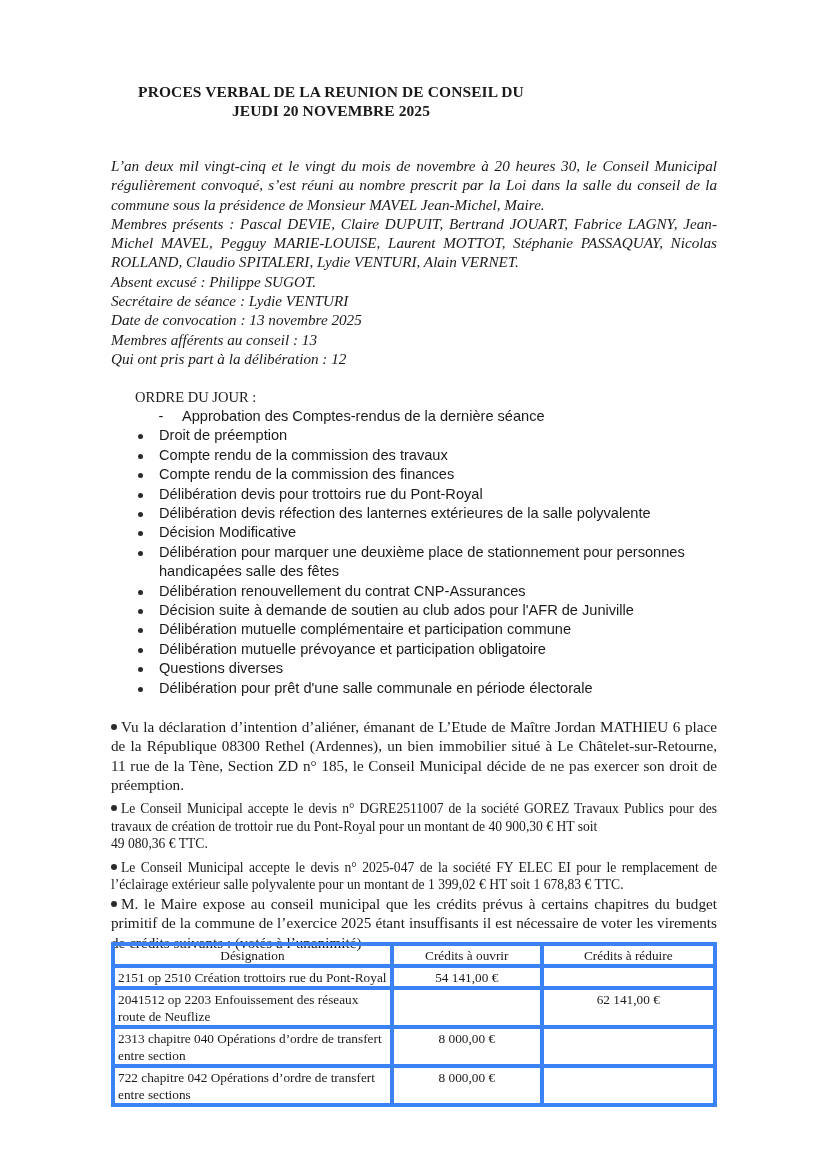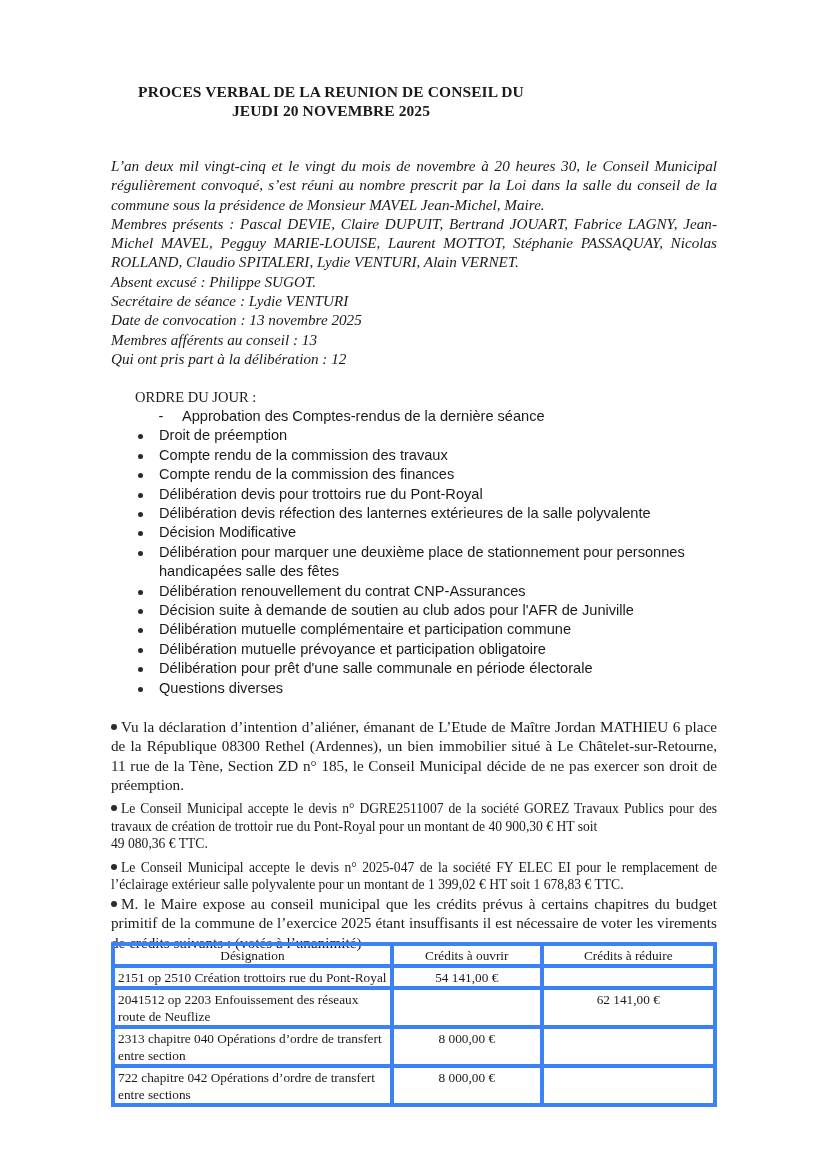--- a/index.html
+++ b/index.html
@@ -96,22 +96,22 @@
       <li><span class="dot"></span><span>Compte rendu de la commission des travaux</span></li>
       <li><span class="dot"></span><span>Compte rendu de la commission des finances</span></li>
       <li><span class="dot"></span><span>Délibération devis pour trottoirs rue du Pont-Royal</span></li>
       <li><span class="dot"></span><span>Délibération devis réfection des lanternes extérieures de la salle polyvalente</span></li>
       <li><span class="dot"></span><span>Décision Modificative</span></li>
       <li><span class="dot"></span><span>Délibération pour marquer une deuxième place de stationnement pour personnes handicapées salle des fêtes</span></li>
       <li><span class="dot"></span><span>Délibération renouvellement du contrat CNP-Assurances</span></li>
       <li><span class="dot"></span><span>Décision suite à demande de soutien au club ados pour l'AFR de Juniville</span></li>
       <li><span class="dot"></span><span>Délibération mutuelle complémentaire et participation commune</span></li>
       <li><span class="dot"></span><span>Délibération mutuelle prévoyance et participation obligatoire</span></li>
+      <li><span class="dot"></span><span>Questions diverses</span></li>
       <li><span class="dot"></span><span>Délibération pour prêt d'une salle communale en période électorale</span></li>
-      <li><span class="dot"></span><span>Questions diverses</span></li>
     </ul>
 </div>
 
 <div class="decisions">
   <p class="d1"><span class="bullet-dot"></span><span>Vu la déclaration d’intention d’aliéner, émanant de L’Etude de Maître Jordan MATHIEU 6 place de la République 08300 Rethel (Ardennes), un bien immobilier situé à Le Châtelet-sur-Retourne, 11 rue de la Tène, Section ZD n° 185, le Conseil Municipal décide de ne pas exercer son droit de préemption.</span></p>
   <div class="gap"></div>
   <p class="small"><span class="bullet-dot"></span><span>Le Conseil Municipal accepte le devis n° DGRE2511007 de la société GOREZ Travaux Publics pour des travaux de création de trottoir rue du Pont-Royal pour un montant de 40 900,30 € HT soit</span></p>
   <p class="small">49 080,36 € TTC.</p>
   <div class="gap"></div>
   <p class="small"><span class="bullet-dot"></span><span>Le Conseil Municipal accepte le devis n° 2025-047 de la société FY ELEC EI pour le remplacement de l’éclairage extérieur salle polyvalente pour un montant de 1 399,02 € HT soit 1 678,83 € TTC.</span></p>

